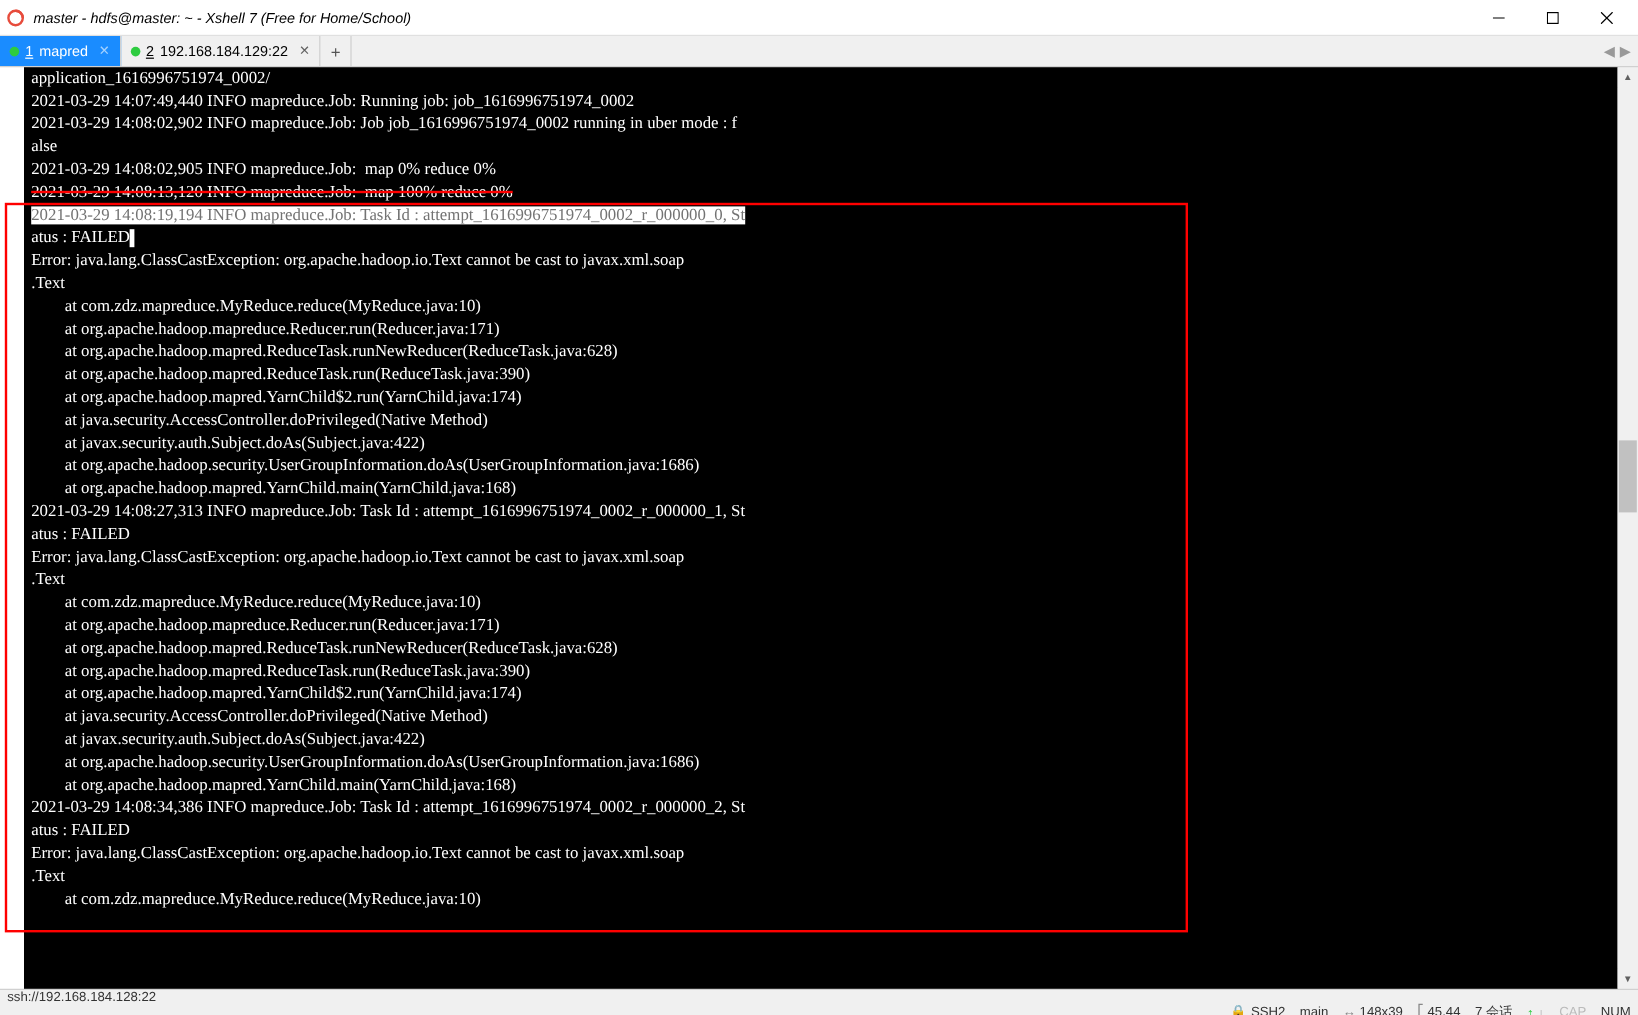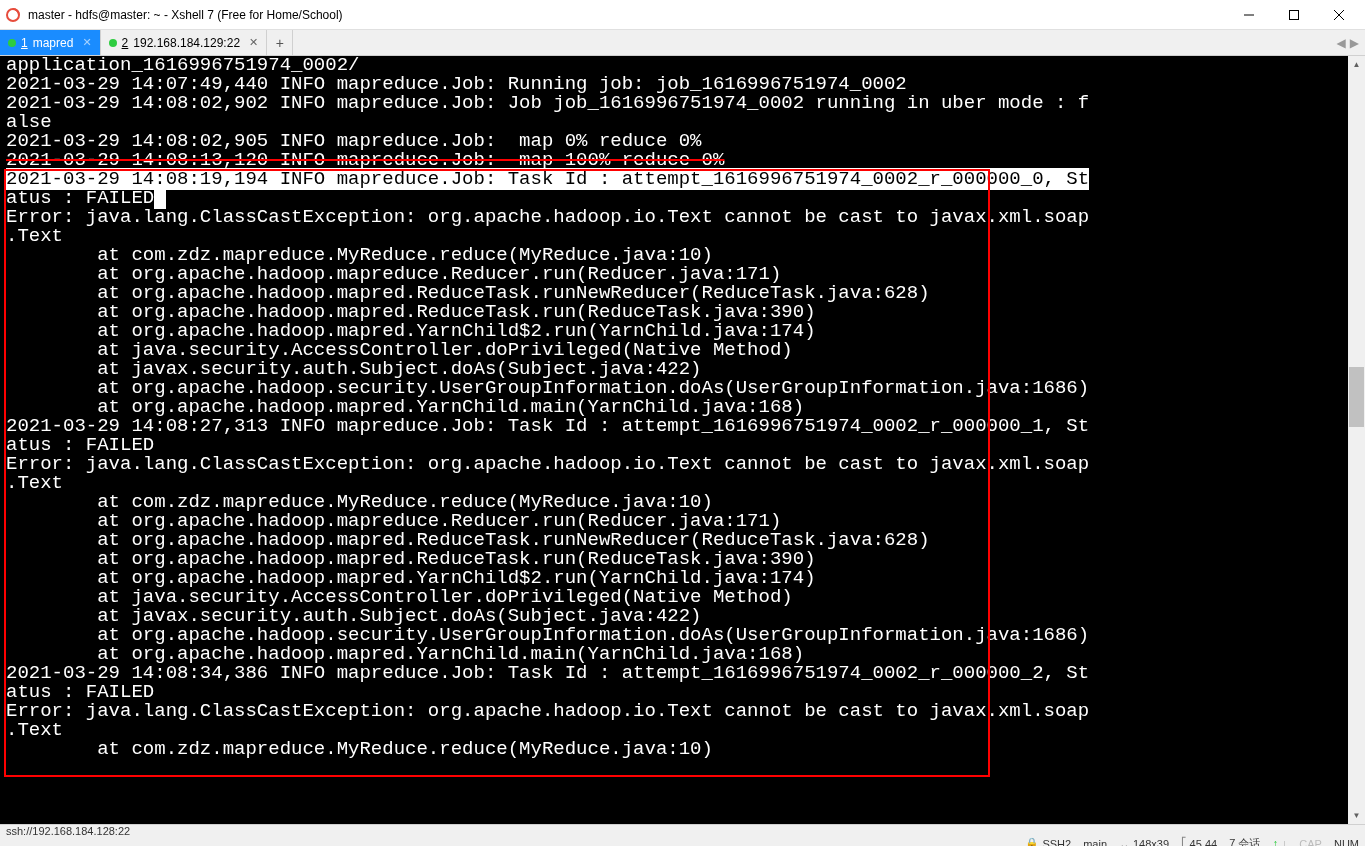--- a/index.html
+++ b/index.html
@@ -1,33 +1,33 @@
 <!DOCTYPE html>
 <html><head>
 <meta charset="utf-8">
 <style>
   * { margin: 0; padding: 0; box-sizing: border-box; }
   body { font-family: "Segoe UI", Tahoma, sans-serif; font-size: 12px; background: #fff; overflow: hidden; width: 1365px; height: 846px; }
-  .titlebar { height: 30px; display: flex; align-items: center; padding: 0 4px; background: #fff; border-bottom: 1px solid #e0e0e0; }
+  .titlebar { height: 30px; display: flex; align-items: center; padding: 0 4px; background: #fff; border-bottom: 1px solid #e0e0e0; font-style: italic; }
   .titlebar .app-icon { width: 18px; height: 18px; margin-right: 6px; display: inline-flex; align-items: center; justify-content: center; }
   .titlebar .title { flex: 1; color: #000; font-size: 12px; }
   .win-controls { display: flex; }
   .win-btn { width: 45px; height: 30px; display: flex; align-items: center; justify-content: center; cursor: pointer; }
   .tabbar { height: 26px; background: #f0f0f0; border-bottom: 1px solid #d0d0d0; display: flex; align-items: stretch; position: relative; }
   .tab { display: flex; align-items: center; padding: 0 8px; border-right: 1px solid #d0d0d0; font-size: 12px; cursor: pointer; gap: 5px; }
   .tab.active { background: #1a8cff; color: #fff; }
   .tab .dot { width: 8px; height: 8px; border-radius: 50%; display: inline-block; }
   .tab .dot.green { background: #2ecc40; }
   .tab .close-x { margin-left: 4px; opacity: 0.6; font-size: 11px; }
   .tab.add { width: 26px; justify-content: center; font-size: 14px; color: #555; }
   .tab-arrows { margin-left: auto; display: flex; align-items: center; padding: 0 6px; gap: 4px; color: #999; }
   .terminal-wrap { position: relative; height: calc(846px - 30px - 26px - 22px); }
-  .terminal { background: #000; color: #fff; font-family: Liberation Mono, monospace; font-size: 19px; line-height: 19px; white-space: pre; padding: 0; height: 100%; overflow: hidden; }
+  .terminal { background: #000; color: #fff; font-family: Liberation Serif, serif; font-size: 14px; line-height: 19px; white-space: pre; padding: 0; height: 100%; overflow: hidden; margin-left: 20px; }
   .terminal .line { padding-left: 6px; }
-  .terminal .hl { background: #fff; color: #000000; }
+  .terminal .hl { background: #fff; color: #737373; }
   .terminal .cursor { background: #fff; color: #000; }
   .redbox { position: absolute; border: 2px solid #ff0000; pointer-events: none; left: 4px; top: 113px; width: 986px; height: 608px; }
   .scrollbar { position: absolute; right: 0; top: 0; width: 17px; height: 100%; background: #f0f0f0; }
   .sb-btn { height: 17px; background: #f0f0f0; display: flex; align-items: center; justify-content: center; color: #606060; font-size: 8px; cursor: pointer; }
   .sb-track { height: calc(100% - 34px); background: #f0f0f0; position: relative; }
   .sb-thumb { position: absolute; left: 1px; right: 1px; background: #c1c1c1; top: 40%; height: 60px; }
   .statusbar { height: 38px; background: #f0f0f0; border-top: 1px solid #d0d0d0; display: flex; font-size: 11px; color: #333; padding: 0 6px; gap: 12px; }
   .statusbar .left { flex: 1; }
   .statusbar .item { display: flex; align-items: center; gap: 3px; }
   .statusbar .lock { color: #e6b800; }

